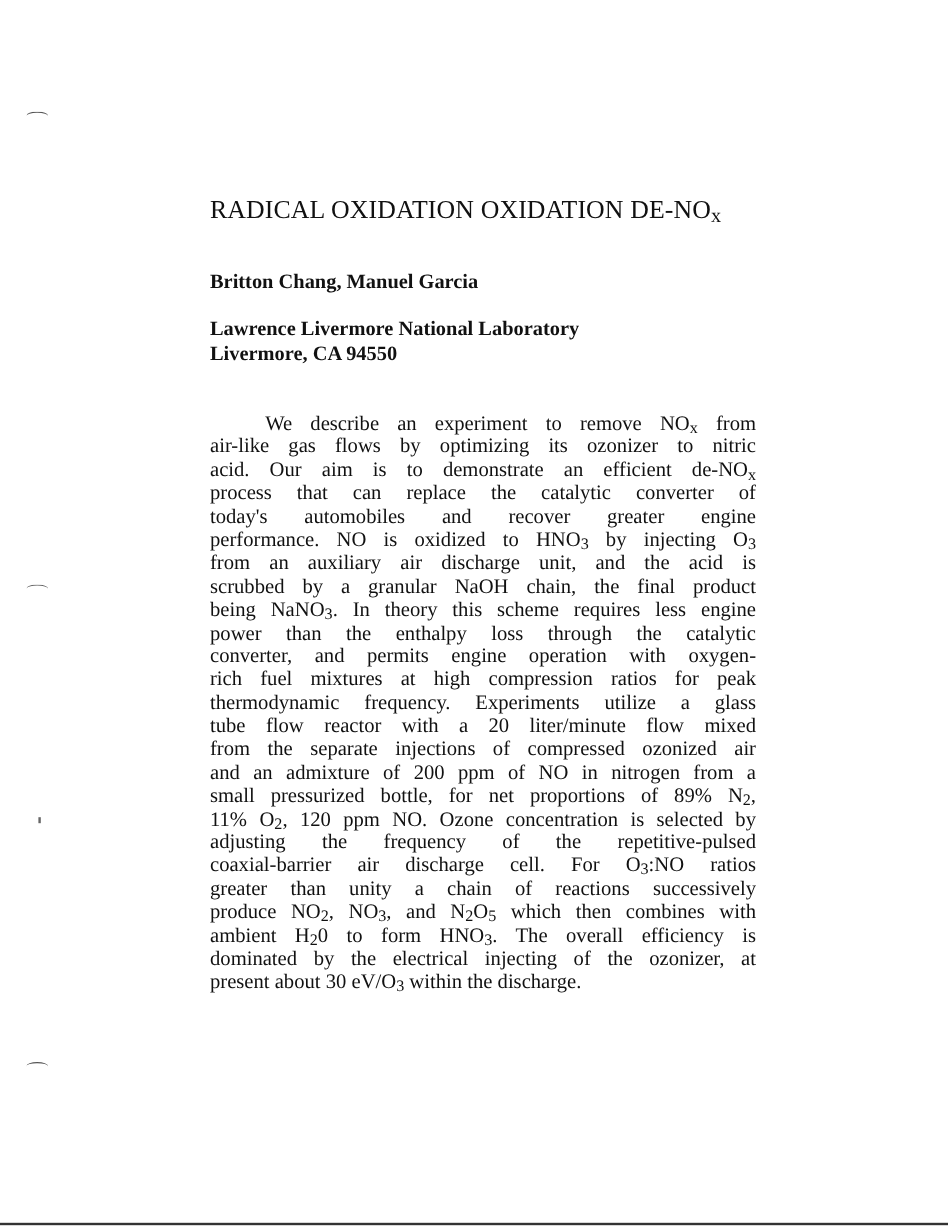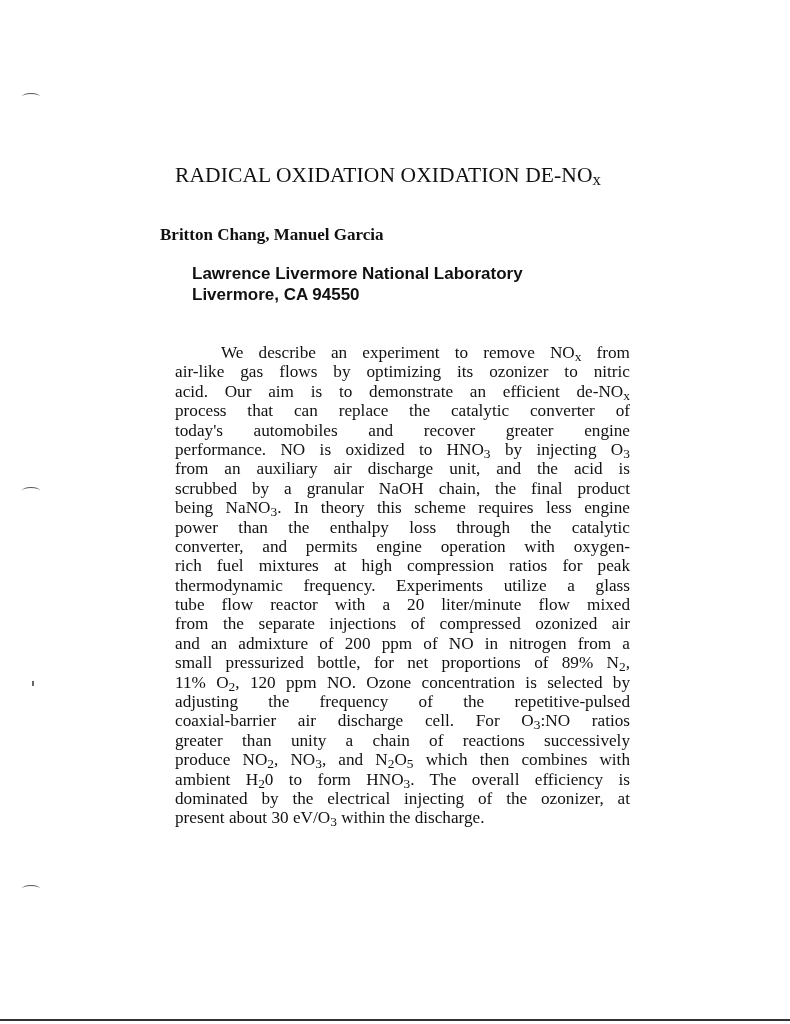--- a/index.html
+++ b/index.html
@@ -5,26 +5,26 @@
   html, body { margin: 0; padding: 0; }
   body {
     width: 790px; height: 1024px; background: #ffffff; position: relative; overflow: hidden;
     font-family: "DejaVu Serif", "Liberation Serif", serif; color: #111;
   }
   .title {
     position: absolute; left: 175px; top: 163px;
     font-family: "Liberation Serif", serif; font-size: 21.5px; letter-spacing: 0.1px;
   }
   .authors {
-    position: absolute; left: 160px; top: 225px;
+    position: absolute; left: 175px; top: 225px;
     font-family: "Liberation Serif", serif; font-weight: bold; font-size: 17px;
   }
   .affil {
     position: absolute; left: 175px; top: 263px;
-    font-family: Liberation Sans, sans-serif; font-weight: bold; font-size: 17px; line-height: 21px; margin-left: 17px;
+    font-family: Liberation Serif, serif; font-weight: bold; font-size: 17px; line-height: 21px;
   }
   .abstract {
     position: absolute; left: 175px; top: 343px; width: 455px;
     font-family: "Liberation Serif", serif; font-size: 17.2px; line-height: 19.4px;
     text-align: justify;
   }
   .abstract .line { display: block; text-align: justify; text-align-last: justify; white-space: nowrap; height: 19.4px; }
   .abstract .line.last { text-align-last: left; }
   .abstract .line.indent { padding-left: 46px; }
   sub { font-size: 0.78em; vertical-align: -0.2em; line-height: 0; }

